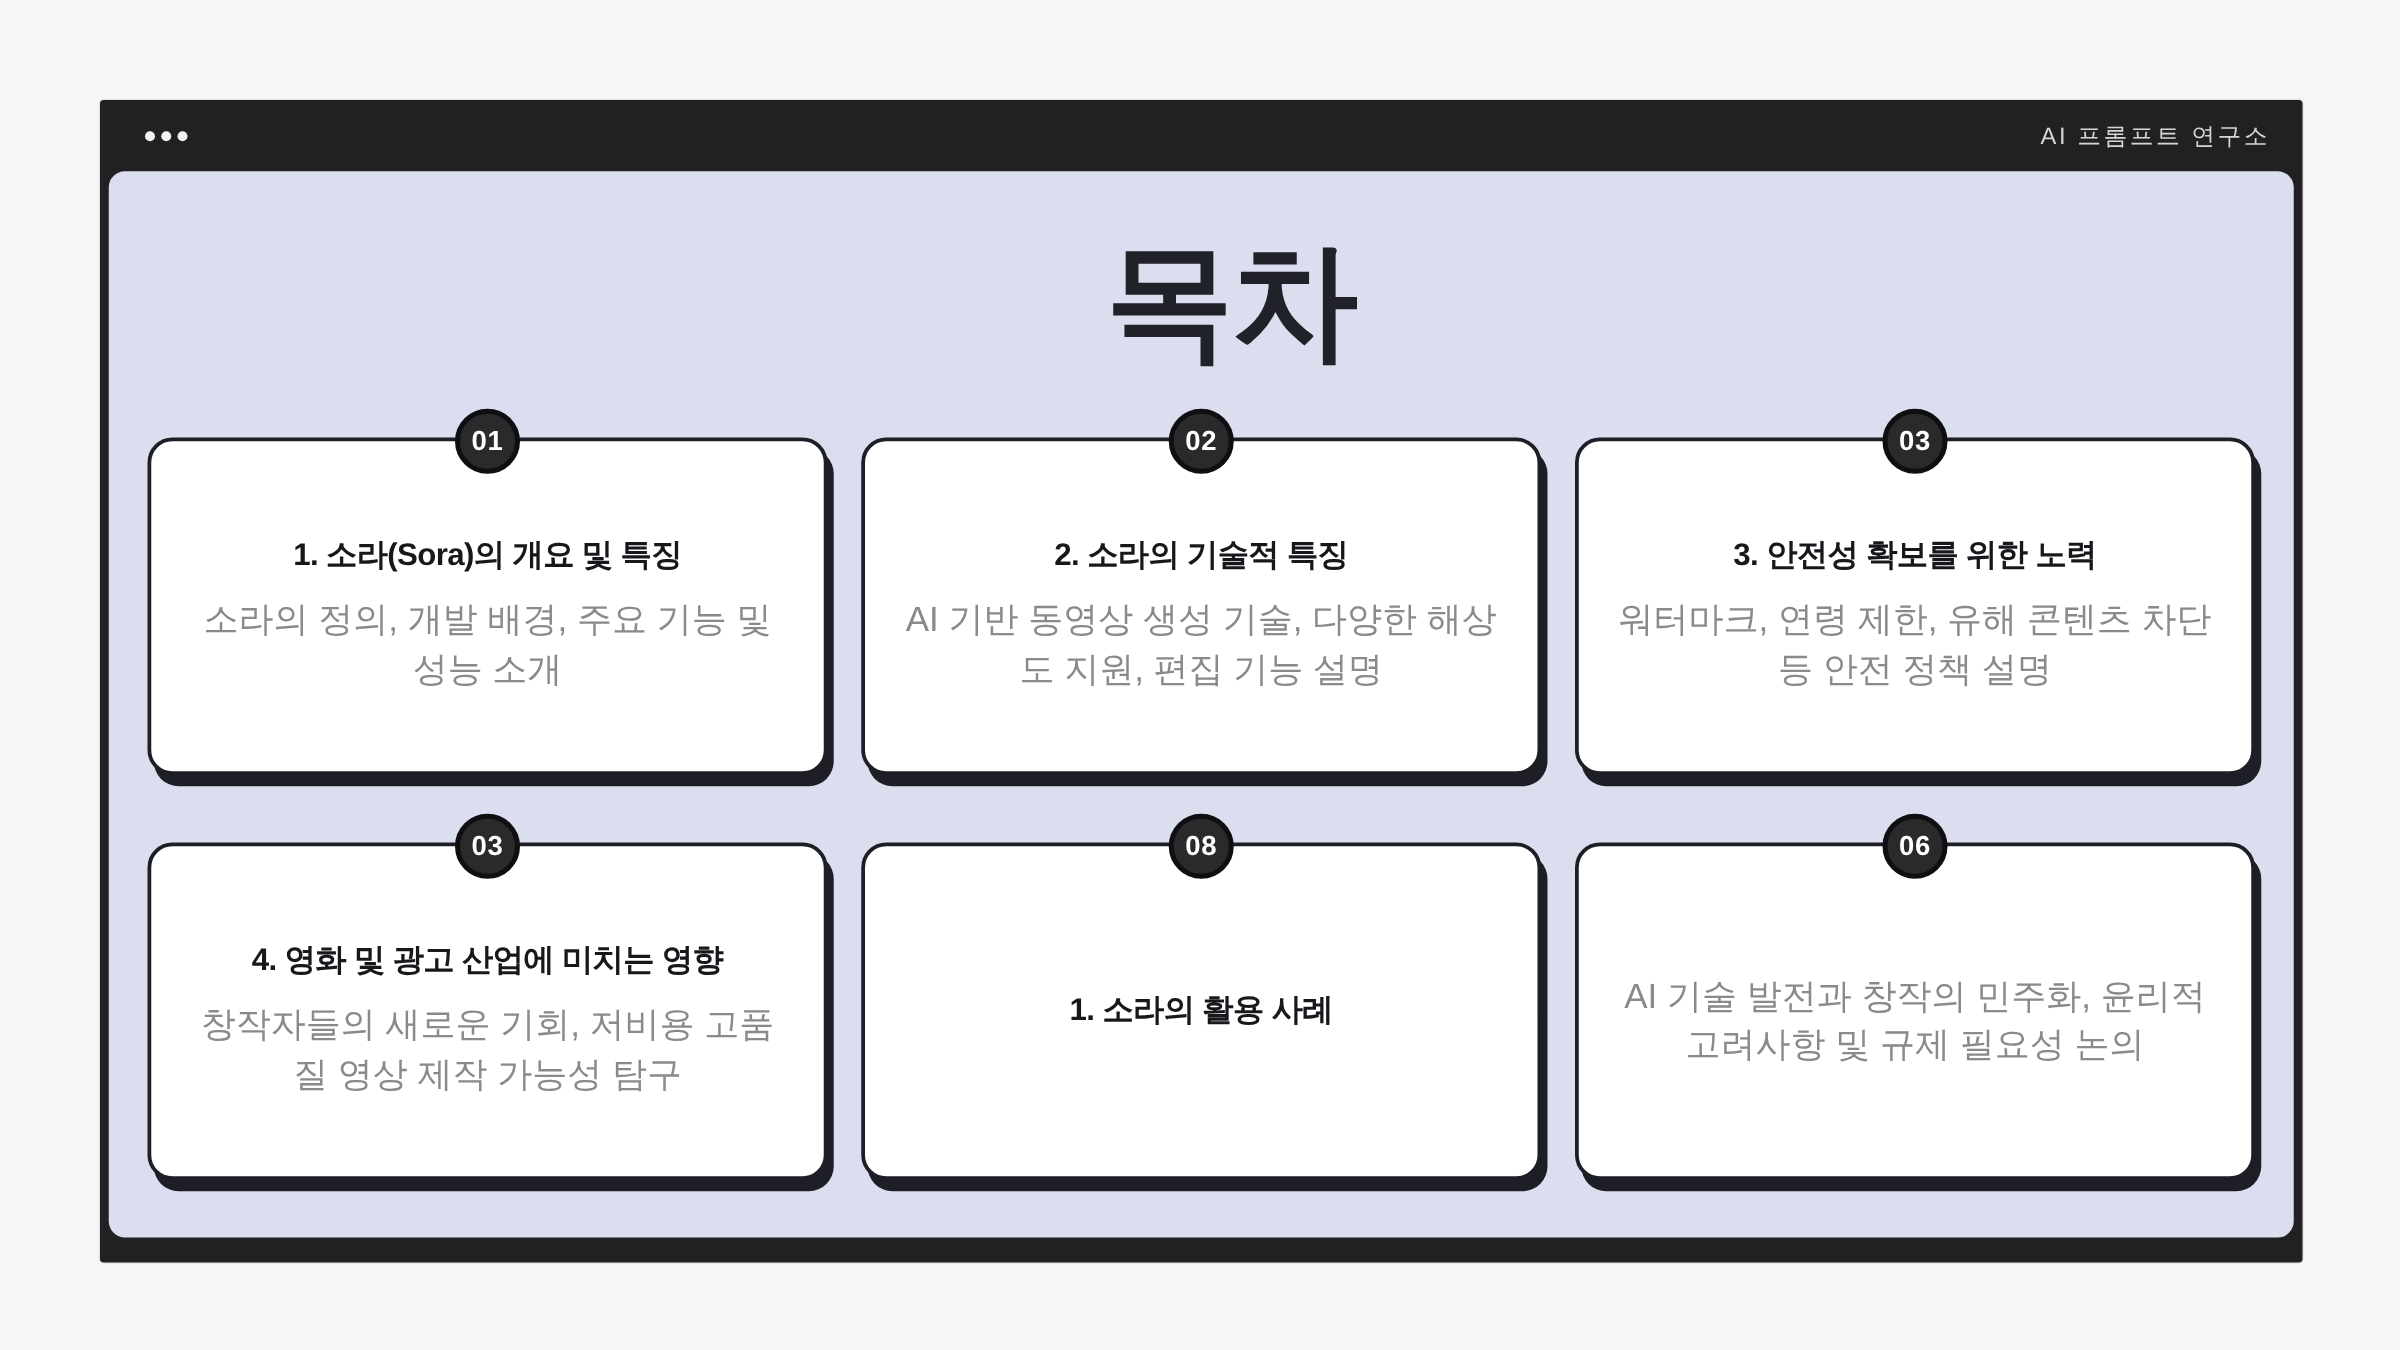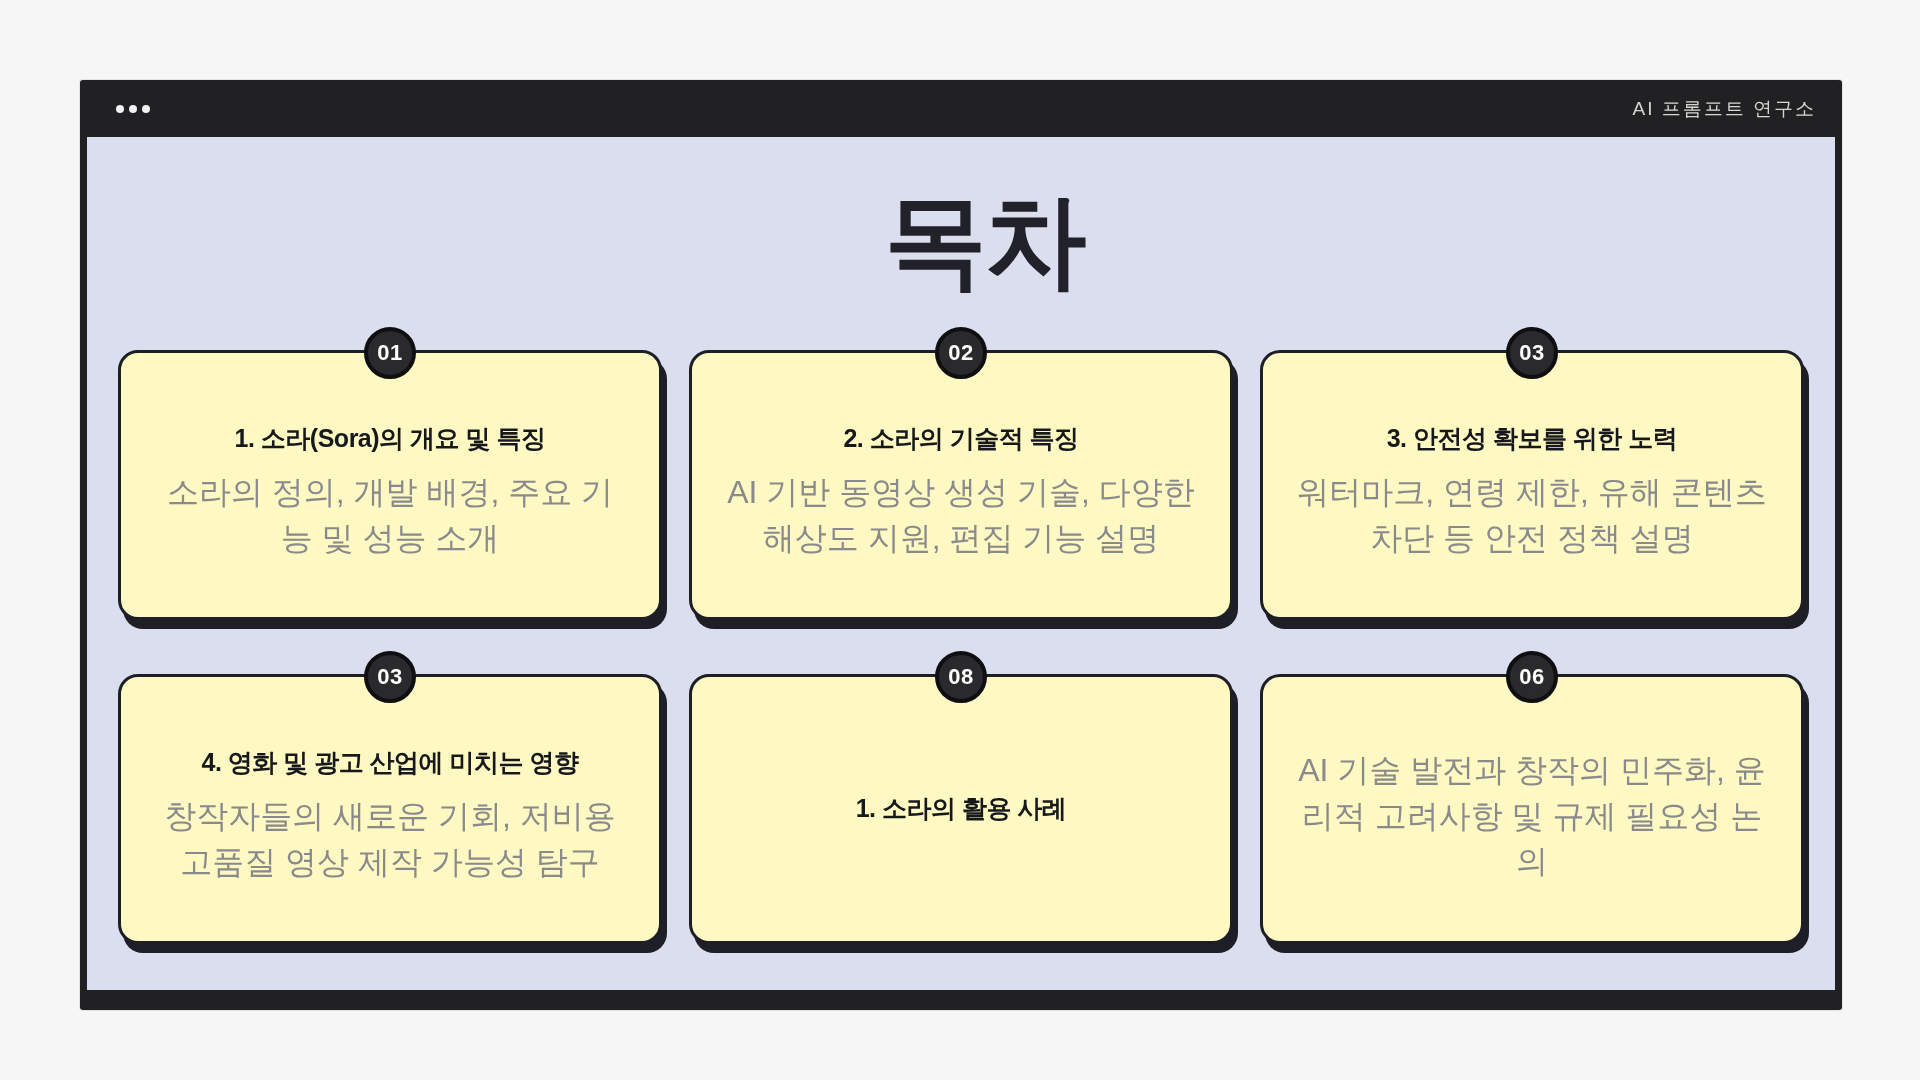--- a/index.html
+++ b/index.html
@@ -1,15 +1,15 @@
 <!DOCTYPE html>
 <html lang="ko"><head>
 <meta charset="utf-8">
 <style>
-  * { margin: 0; padding: 0; box-sizing: border-box; }
+  * { margin: 0; padding: 0; box-sizing: border-box; border-radius: 13px; }
   html, body {
     width: 1920px; height: 1080px;
     font-family: "Liberation Sans", "DejaVu Sans", sans-serif;
     background: #f6f6f6;
     overflow: hidden;
   }
   .stage { position: relative; width: 1920px; height: 1080px; }
 
   
   .window {
@@ -59,21 +59,21 @@
     padding: 0 31px;
     display: grid;
     grid-template-columns: repeat(3, 1fr);
     grid-auto-rows: 270px;
     column-gap: 27px;
     row-gap: 54px;
   }
 
   .card {
     position: relative;
-    background: #fef9c3;
+    background: #ffffff;
     border: 3px solid #1e1f26;
     border-radius: 20px;
     box-shadow: 5px 9px 0 #1e1f26;
     display: flex; flex-direction: column;
     align-items: center; justify-content: center;
     text-align: center;
     padding: 14px 30px 0;
   }
   .badge {
     position: absolute;
@@ -90,21 +90,21 @@
   }
   .card-title {
     font-size: 25px;
     font-weight: 800;
     color: #17181c;
     letter-spacing: -0.5px;
     margin-bottom: 16px;
     line-height: 1.25;
   }
   .card-desc {
-    font-size: 32px;
+    font-size: 28px;
     font-weight: 400;
     color: #8a8a8c;
     line-height: 1.42;
     max-width: 500px;
   }
 </style>
 </head>
 <body>
 
 <div class="stage">

